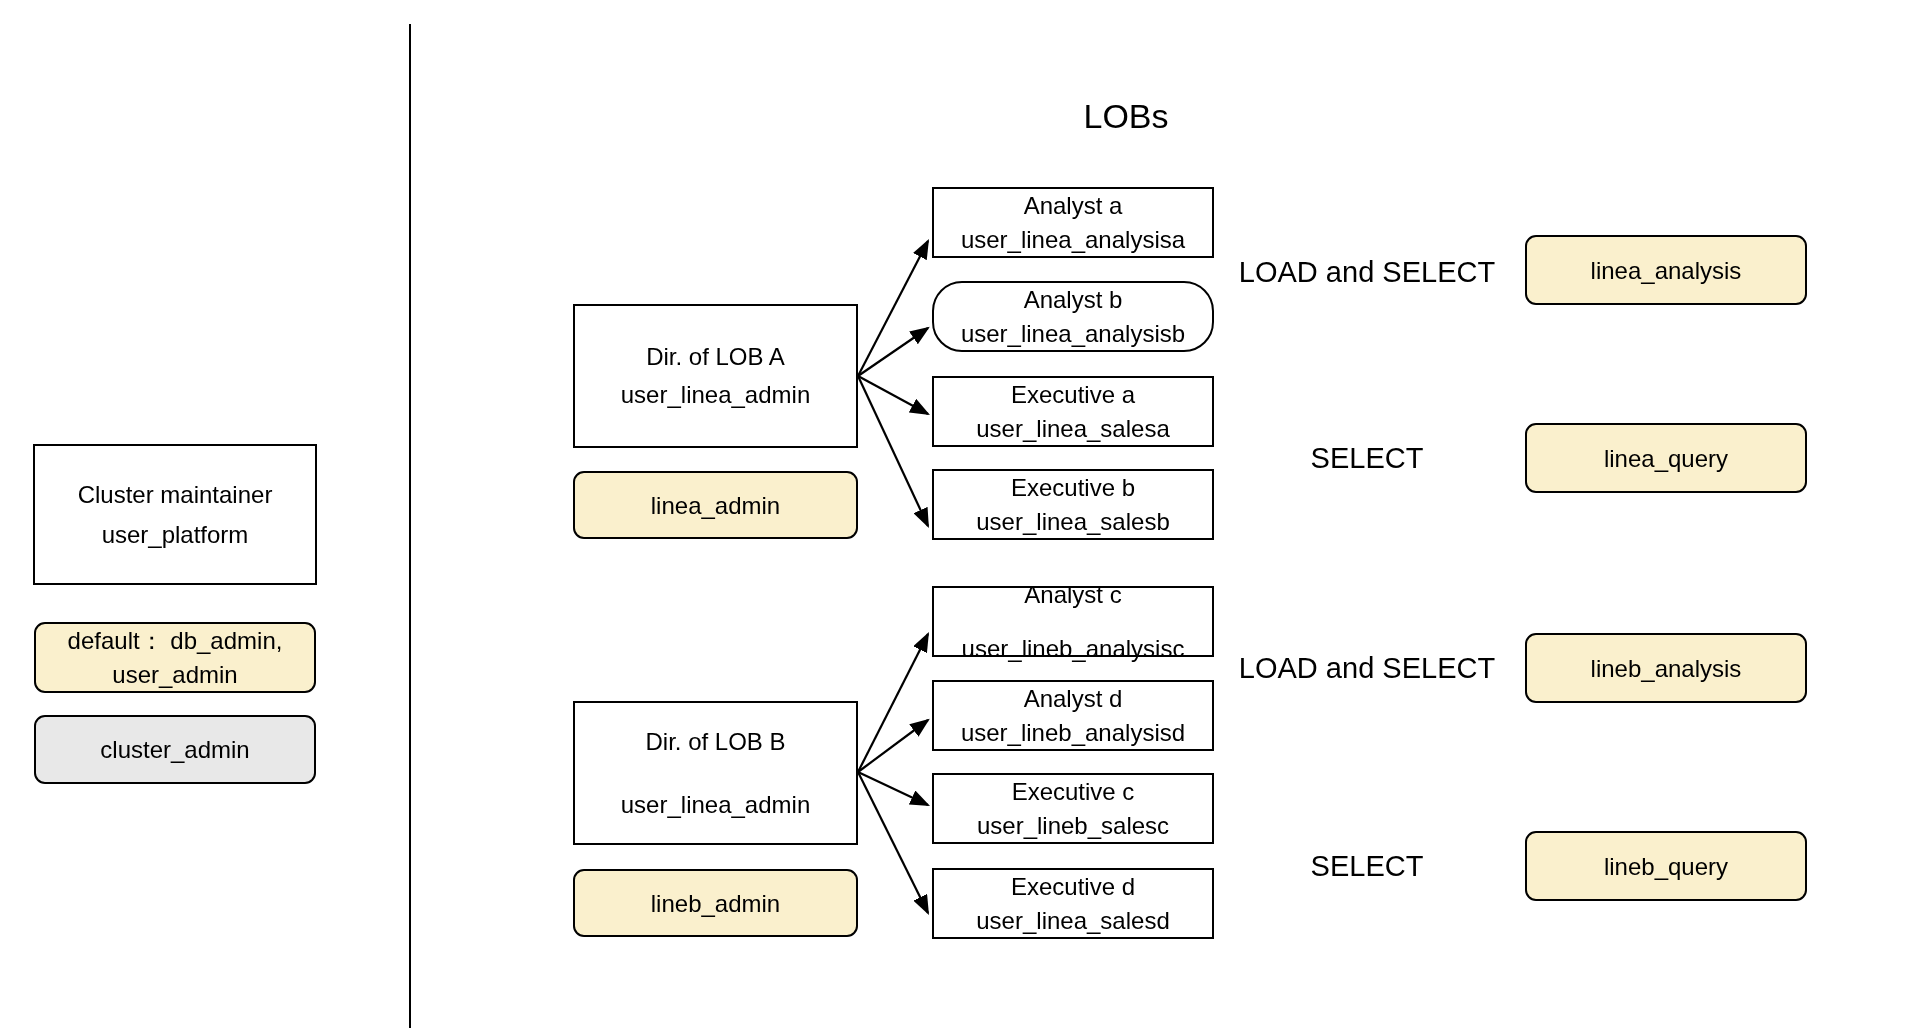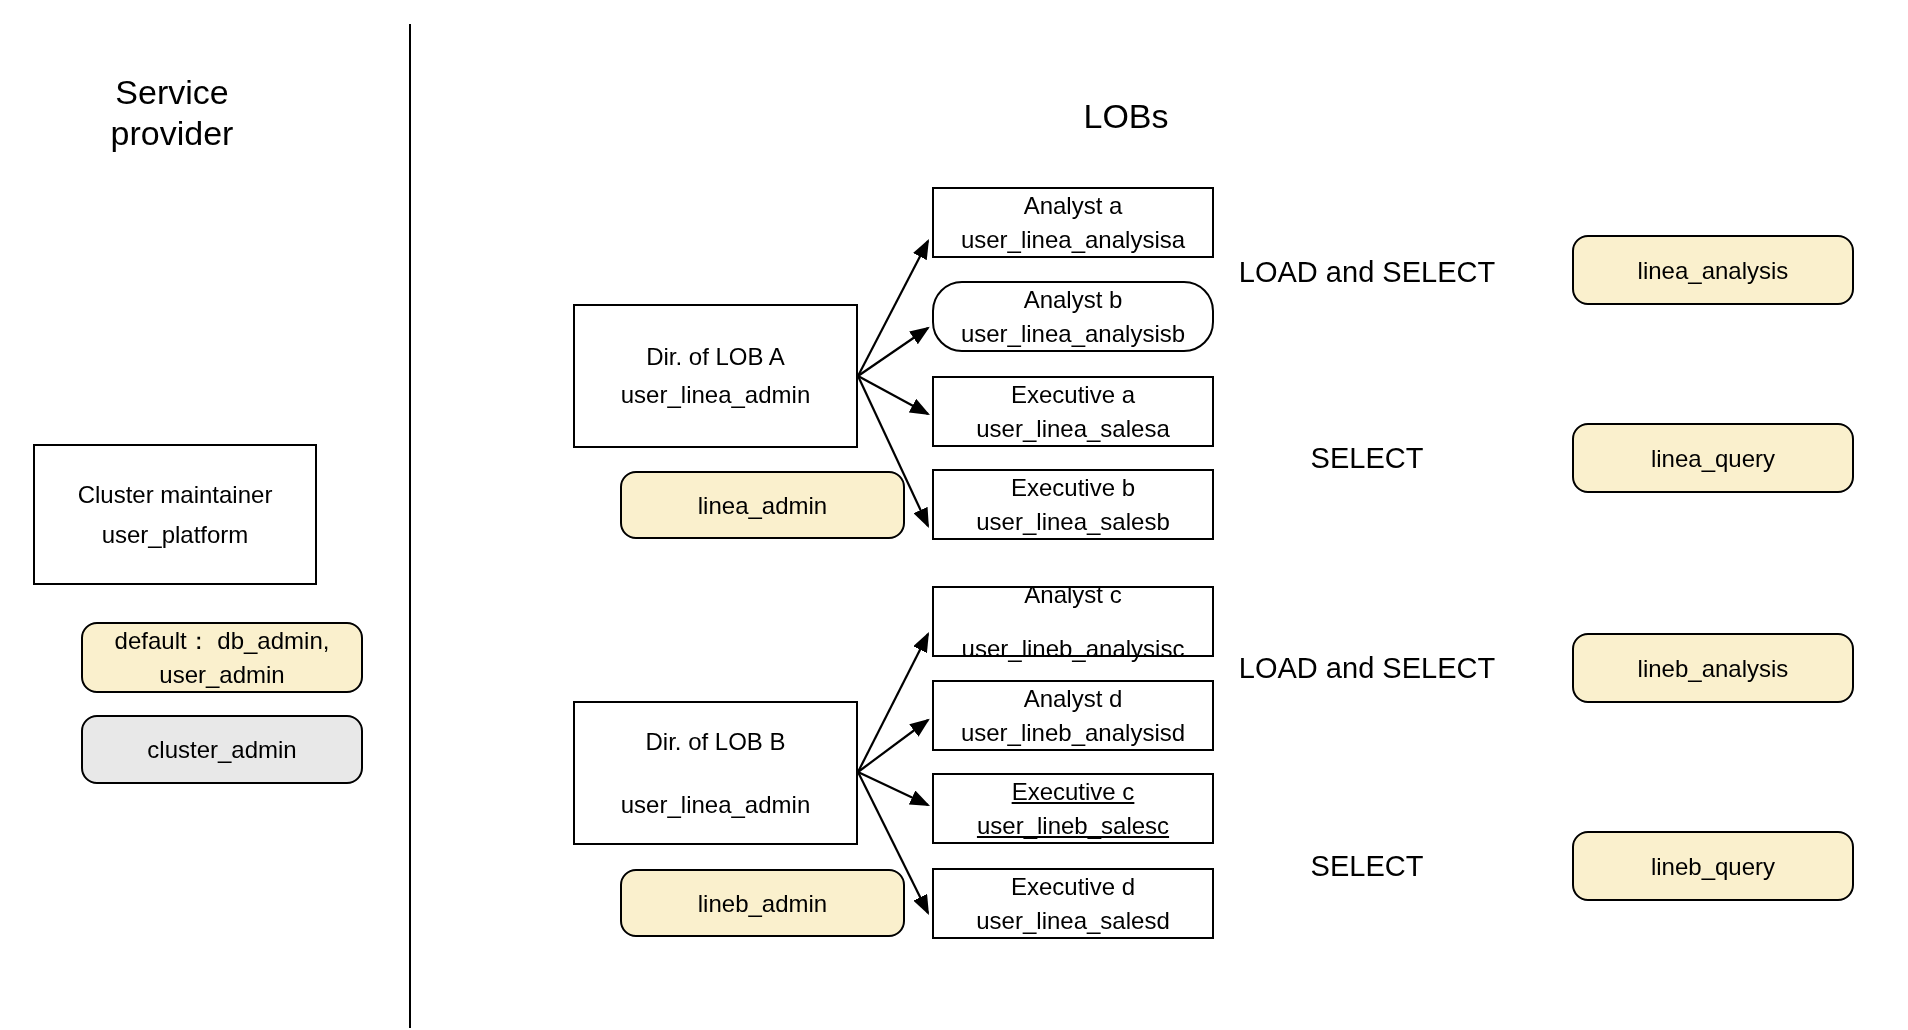--- a/index.html
+++ b/index.html
@@ -35,22 +35,21 @@
     justify-content: center;
     text-align: center;
     font-size: 24px;
     line-height: 35px;
     box-sizing: border-box;
   }
   .rect { background: #ffffff; border: 2px solid var(--ink, #000); }
   .round {
     background: var(--accent, #faf0cd);
     border: 2.5px solid var(--ink, #000);
-    border-radius: 16px;
-    margin-left: 47px;
+    border-radius: 11px;
   }
   .round.gray { background: var(--neutral, #e8e8e8); }
   .action-label {
     position: absolute;
     display: flex;
     align-items: center;
     justify-content: center;
     text-align: center;
     font-size: 29px;
     white-space: nowrap;
@@ -74,24 +73,20 @@
       <line x1="858" y1="376" x2="928" y2="526" marker-end="url(#ah)"></line>
     </g>
     <g stroke="#000" stroke-width="2.2">
       <line x1="858" y1="772" x2="928" y2="634" marker-end="url(#ah)"></line>
       <line x1="858" y1="772" x2="928" y2="720" marker-end="url(#ah)"></line>
       <line x1="858" y1="772" x2="928" y2="805" marker-end="url(#ah)"></line>
       <line x1="858" y1="772" x2="928" y2="913" marker-end="url(#ah)"></line>
     </g>
   </svg>
 
-  <div class="title" style="left:32px; top:72px; width:280px;">
-    <span>Service</span>
-    <span>provider</span>
-  </div>
 
   <div class="box rect" style="left:33px; top:444px; width:284px; height:141px; line-height:40px;">
     <span>Cluster maintainer</span>
     <span>user_platform</span>
   </div>
 
   <div class="box round" style="left:34px; top:622px; width:282px; height:71px; line-height:34px;">
     <span>default： db_admin,</span>
     <span>user_admin</span>
   </div>
@@ -150,21 +145,21 @@
   </div>
 
   <div class="box rect" style="left:932px; top:586px; width:282px; height:71px; line-height:34px;gap:20px;">
     <span>Analyst c</span>
     <span>user_lineb_analysisc</span>
   </div>
   <div class="box rect" style="left:932px; top:680px; width:282px; height:71px; line-height:34px;">
     <span>Analyst d</span>
     <span>user_lineb_analysisd</span>
   </div>
-  <div class="box rect" style="left:932px; top:773px; width:282px; height:71px; line-height:34px;text-decoration:underline;">
+  <div class="box rect" style="left:932px; top:773px; width:282px; height:71px; line-height:34px;">
     <span>Executive c</span>
     <span>user_lineb_salesc</span>
   </div>
   <div class="box rect" style="left:932px; top:868px; width:282px; height:71px; line-height:34px;">
     <span>Executive d</span>
     <span>user_linea_salesd</span>
   </div>
 
   <div class="action-label" style="left:1217px; top:648px; width:300px; height:40px;">LOAD and SELECT</div>
   <div class="box round" style="left:1525px; top:633px; width:282px; height:70px;">

